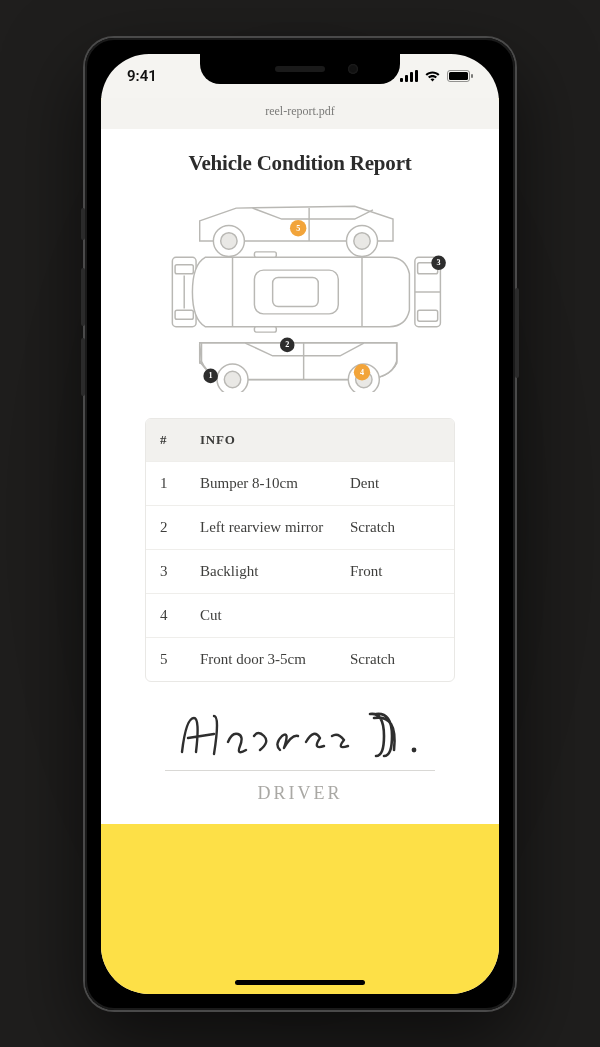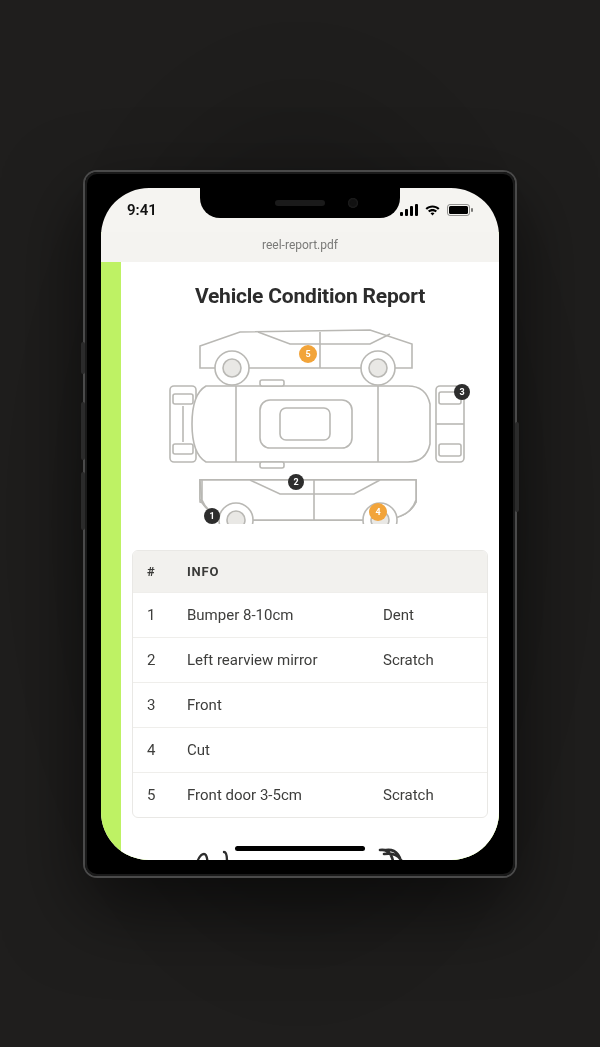--- a/index.html
+++ b/index.html
@@ -16,22 +16,22 @@
     position: absolute;
     width: 520px;
     height: 960px;
     background: radial-gradient(ellipse at center, rgba(0,0,0,0.55) 0%, rgba(0,0,0,0.0) 70%);
     border-radius: 120px;
     filter: blur(28px);
   }
   .phone-frame {
     position: relative;
     width: 430px;
-    height: 704px;
-    border-radius: 12px;
+    height: 972px;
+    border-radius: 29px;
     background: #000;
     padding: 16px;
     box-shadow:
       0 0 0 2px #4a4a4a,
       0 30px 80px rgba(0,0,0,0.6),
       inset 0 0 0 2px #1a1a1a;
   }
   .side-btn {
     position: absolute;
     background: #2b2b2b;
@@ -83,35 +83,35 @@
     padding: 0 26px;
     font-size: 15px;
     font-weight: 600;
     color: #111;
     z-index: 5;
   }
   .status-right { display: flex; align-items: center; gap: 6px; }
   .content {
     position: absolute;
     top: 44px; left: 0; right: 0; bottom: 0;
-    background: #bef264;
+    background: #fde047;
     border-top-left-radius: 0;
     padding-top: 0;
+    font-family: Liberation Serif, serif;
   }
   .file-label {
     text-align: center;
     font-size: 12px;
     color: #7a7a78;
     padding: 6px 0 10px;
     background: #f4f3f0;
   }
   .report {
     background: #fff;
-    padding: 22px 11px 20px;
-    margin-left: 20px;
+    padding: 22px 44px 20px;
   }
   .report h1 {
     text-align: center;
     font-size: 21px;
     font-weight: 700;
     color: #2c2c2c;
     letter-spacing: -0.2px;
     margin-bottom: 16px;
   }
   .diagram-wrap {
@@ -309,20 +309,21 @@
             <span>Bumper 8-10cm</span>
             <span>Dent</span>
           </div>
           <div class="trow">
             <span>2</span>
             <span>Left rearview mirror</span>
             <span>Scratch</span>
           </div>
           <div class="trow">
             <span>3</span>
+            <span>Backlight</span>
             <span>Front</span>
           </div>
           <div class="trow">
             <span>4</span>
             <span>Cut</span>
           </div>
           <div class="trow">
             <span>5</span>
             <span>Front door 3-5cm</span>
             <span>Scratch</span>

